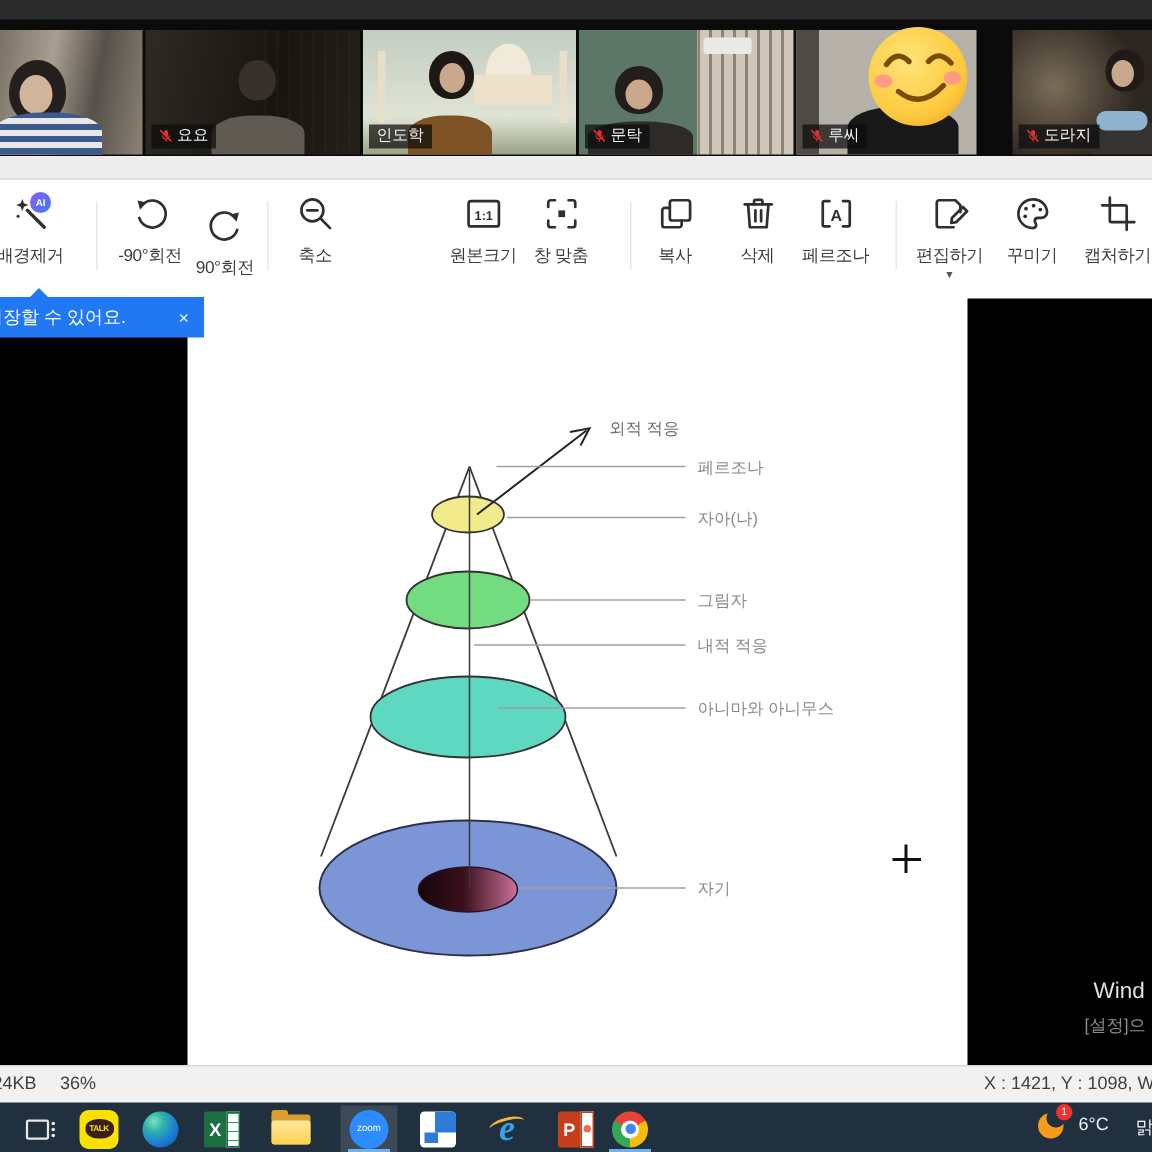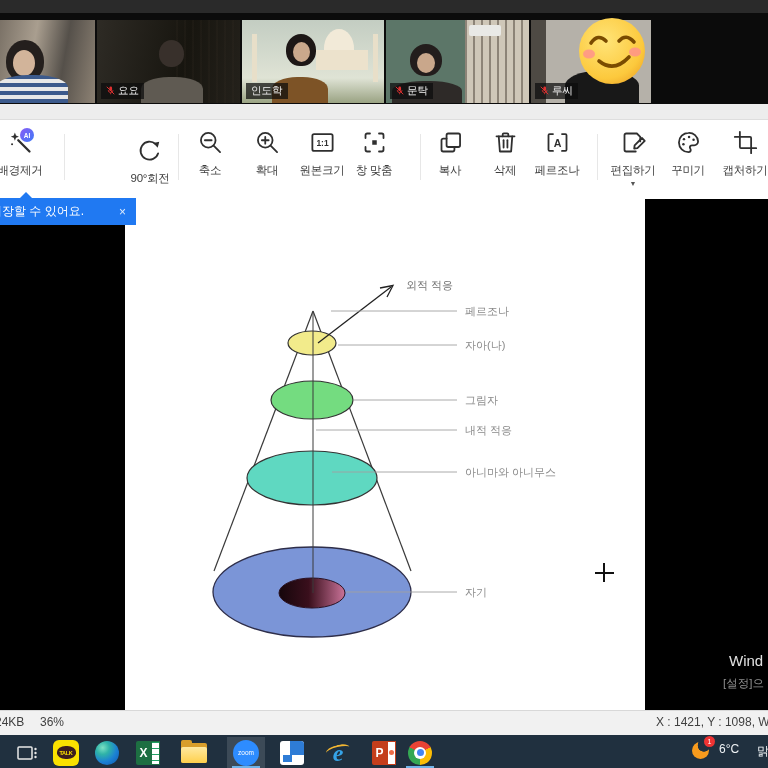--- a/index.html
+++ b/index.html
@@ -177,20 +177,34 @@
       <div class="nametag">
         <svg width="9" height="11" viewBox="0 0 12 12">
             <rect x="4.5" y="0.8" width="3.6" height="6" rx="1.8" fill="#e03030"></rect>
             <path d="M3 5.5a3.2 3.2 0 0 0 6.4 0M6.2 9v2" stroke="#e03030" stroke-width="1.1" fill="none"></path>
             <line x1="1" y1="1" x2="11" y2="11" stroke="#e03030" stroke-width="1.3"></line>
           </svg>
         <span>루씨</span>
       </div>
     </div>
 
+    <div class="tile t6">
+      <div class="head" style="left:62px;top:13px;width:26px;height:28px;background:#201a19;"></div>
+      <div class="face" style="left:66px;top:20px;width:15px;height:18px;background:#c9a78b;"></div>
+      <div class="body" style="left:52px;width:44px;height:26px;background:#36322f;"></div>
+      <div style="position:absolute;left:56px;bottom:16px;width:34px;height:13px;border-radius:6px;background:#8fb3cf;"></div>
+      <div class="nametag">
+        <svg width="9" height="11" viewBox="0 0 12 12">
+            <rect x="4.5" y="0.8" width="3.6" height="6" rx="1.8" fill="#e03030"></rect>
+            <path d="M3 5.5a3.2 3.2 0 0 0 6.4 0M6.2 9v2" stroke="#e03030" stroke-width="1.1" fill="none"></path>
+            <line x1="1" y1="1" x2="11" y2="11" stroke="#e03030" stroke-width="1.3"></line>
+          </svg>
+        <span>도라지</span>
+      </div>
+    </div>
   </div>
 
   <svg class="emoji-overlay" width="68" height="70" viewBox="0 0 68 70">
     <defs>
       <radialGradient id="emg" cx="40%" cy="35%" r="75%">
         <stop offset="0" stop-color="#ffe478"></stop>
           <stop offset="0.75" stop-color="#fcc93d"></stop>
           <stop offset="1" stop-color="#f0a92a"></stop>
       </radialGradient>
     </defs>
@@ -212,49 +226,47 @@
         <path d="M7 3.2 8 5.8 10.6 6.8 8 7.8 7 10.4 6 7.8 3.4 6.8 6 5.8Z" fill="#2f2f2f" stroke="none"></path>
         <circle cx="14" cy="4.5" r="0.9" fill="#2f2f2f" stroke="none"></circle>
         <circle cx="4.5" cy="13.5" r="0.9" fill="#2f2f2f" stroke="none"></circle>
       </svg>
       <span class="ai-badge">AI</span>
       <span class="lbl">배경제거</span>
     </div>
 
     <div class="tsep" style="left:64px;"></div>
 
+    <div class="tbtn" style="left:72px;width:56px;">
+      <svg viewBox="0 0 24 24">
+        <path d="M7.5 6.2 A8 8 0 1 1 5.2 14.5"></path>
+        <path d="M4.2 4.2 L9.5 5.3 5.6 9.6 Z" fill="#2f2f2f" stroke="none"></path>
+      </svg>
+      <span class="lbl">-90°회전</span>
+    </div>
 
     <div class="tbtn" style="left:122px;width:56px;justify-content:center;">
       <svg viewBox="0 0 24 24">
         <path d="M16.5 6.2 A8 8 0 1 0 18.8 14.5"></path>
         <path d="M19.8 4.2 L14.5 5.3 18.4 9.6 Z" fill="#2f2f2f" stroke="none"></path>
       </svg>
       <span class="lbl">90°회전</span>
     </div>
 
     <div class="tsep" style="left:178px;"></div>
 
     <div class="tbtn" style="left:182px;width:56px;">
       <svg viewBox="0 0 24 24">
         <circle cx="10" cy="10" r="6.5"></circle>
           <line x1="15" y1="15" x2="20.5" y2="20.5"></line>
           <line x1="7" y1="10" x2="13" y2="10"></line>
       </svg>
       <span class="lbl">축소</span>
     </div>
 
-    <div class="tbtn" style="left:239px;width:56px;">
-      <svg viewBox="0 0 24 24">
-        <circle cx="10" cy="10" r="6.5"></circle>
-          <line x1="15" y1="15" x2="20.5" y2="20.5"></line>
-        <line x1="7" y1="10" x2="13" y2="10"></line>
-          <line x1="10" y1="7" x2="10" y2="13"></line>
-      </svg>
-      <span class="lbl">확대</span>
-    </div>
 
     <div class="tbtn" style="left:292px;width:60px;">
       <svg viewBox="0 0 24 24">
         <rect x="3" y="4.5" width="18" height="15" rx="1.5"></rect>
         <text x="12" y="15.5" font-size="7.5" font-weight="bold" fill="#2f2f2f" stroke="none" text-anchor="middle">1:1</text>
       </svg>
       <span class="lbl">원본크기</span>
     </div>
 
     <div class="tbtn" style="left:346px;width:56px;">

